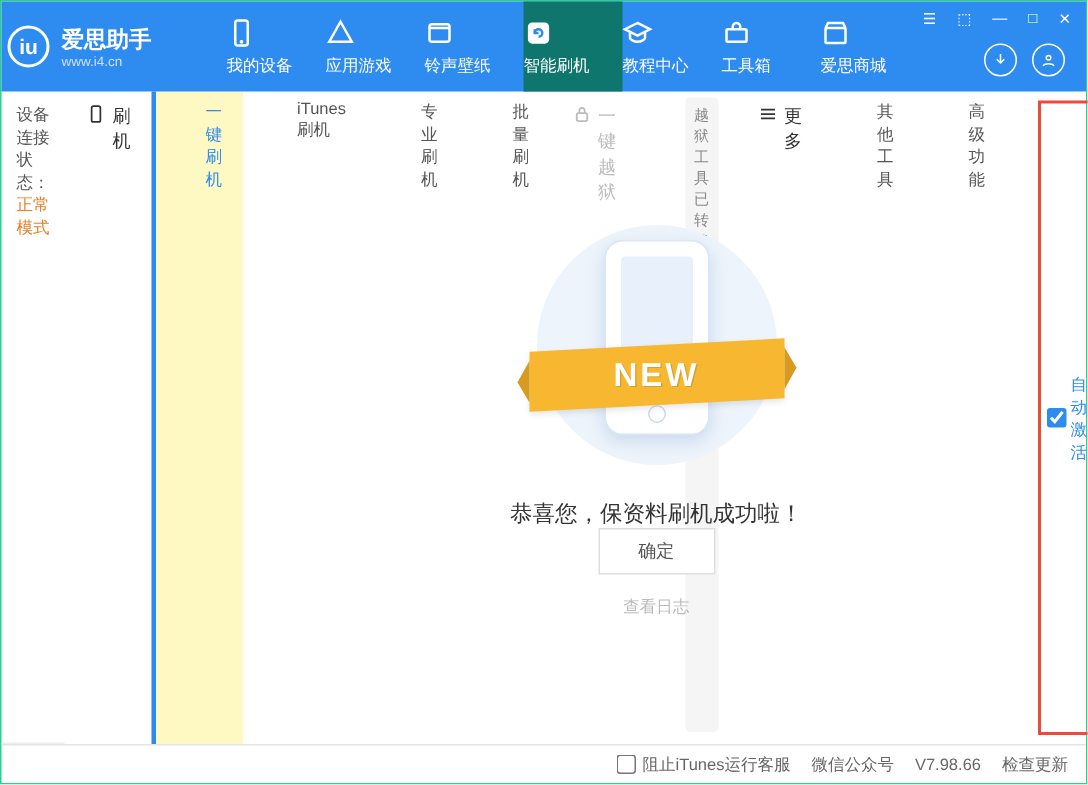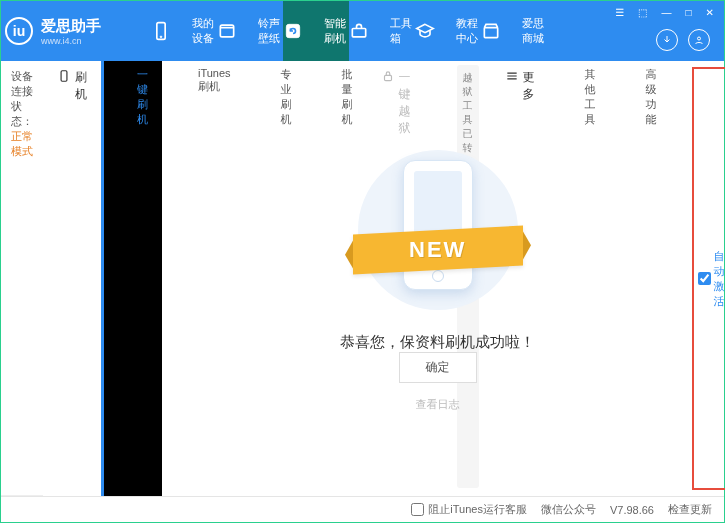--- a/index.html
+++ b/index.html
@@ -4,39 +4,39 @@
 <style>
 *{margin:0;padding:0;box-sizing:border-box;font-family:"Microsoft YaHei",sans-serif}
 body{background:#fff}
 .wrapper{width:725px;height:523px;border:1px solid #2ad08e;position:relative;background:#fff}
 .header{height:60px;background:#2e8cf0;display:flex;align-items:center;color:#fff;position:relative}
 .logo-box{display:flex;align-items:center;padding:0 4px;width:150px}
 .logo-icon{width:28px;height:28px;border:2px solid #fff;border-radius:50%;display:flex;align-items:center;justify-content:center;font-weight:bold;font-size:14px;margin-right:8px}
 .logo-text{font-size:15px;font-weight:bold}
 .logo-sub{font-size:9px;color:#cce0f9}
 .nav{display:flex;height:100%}
-.nav-item{width:66px;display:flex;flex-direction:row;align-items:center;justify-content:center;font-size:11px;cursor:pointer;gap:21px}
+.nav-item{width:66px;display:flex;flex-direction:column;align-items:flex-start;justify-content:center;font-size:11px;cursor:pointer;gap:4px}
 .nav-item.active{background:#0f766e}
 .nav-icon{width:20px;height:20px;display:flex;align-items:center;justify-content:center}
 .nav-icon svg{width:20px;height:20px;fill:#fff;stroke:#fff}
 .win-controls{position:absolute;right:6px;top:4px;display:flex;gap:6px;color:#fff;font-size:10px}
 .win-controls span{cursor:pointer;padding:2px 4px}
 .header-circles{position:absolute;right:14px;bottom:10px;display:flex;gap:10px}
 .header-circles .circ{width:22px;height:22px;border:1.5px solid #fff;border-radius:50%;display:flex;align-items:center;justify-content:center;cursor:pointer}
 .header-circles svg{width:12px;height:12px;fill:none;stroke:#fff;stroke-width:2}
 .body{display:flex;height:calc(100% - 60px - 26px)}
 .sidebar{width:150px;border-right:1px solid #e5e5e5;display:flex;flex-direction:row;font-size:12px;color:#333}
 .conn-status{padding:8px 10px;font-size:11px;color:#555;border-bottom:1px solid #eee}
 .conn-status .mode{color:#e67e22}
 .sb-section{padding:8px 14px;display:flex;align-items:flex-start;gap:4px;color:#333;cursor:pointer}
 .sb-section.locked{color:#bbb}
 .sb-icon{width:14px;height:14px;display:flex;align-items:center;justify-content:center}
 .sb-icon svg{width:14px;height:14px;stroke:currentColor;fill:none;stroke-width:2}
 .sb-item{padding:6px 14px 6px 36px;cursor:pointer;color:#555;font-size:11px}
-.sb-item.active{color:#2e8cf0;border-left:3px solid #2e8cf0;padding-left:33px;background:#000000}
+.sb-item.active{color:#2e8cf0;border-left:3px solid #2e8cf0;padding-left:33px;background:#fef9c3}
 .sb-note{margin:4px 12px 8px 32px;background:#f5f5f5;border-radius:3px;padding:6px;font-size:10px;color:#888;line-height:1.4}
 .sb-divider{height:1px;background:#eee;margin:4px 0}
 .checkboxes{border:2px solid #e74c3c;margin:6px 21px;padding:6px 4px;display:flex;gap:8px;font-size:11px;color:#2e8cf0}
 .checkboxes label{display:flex;align-items:center;gap:3px;cursor:pointer}
 .checkboxes input{accent-color:#2e8cf0}
 .device{padding:8px 12px;border-top:1px solid #eee}
 .device-name{color:#2e8cf0;font-size:12px;display:flex;align-items:center;gap:6px}
 .device-name svg{width:12px;height:16px;stroke:#2e8cf0;fill:none;stroke-width:2}
 .main{flex:1;display:flex;flex-direction:column;align-items:center;justify-content:center;position:relative}
 .illus{width:160px;height:170px;position:relative;margin-bottom:18px}
@@ -76,53 +76,61 @@
             <svg viewBox="0 0 24 24">
               <rect x="7" y="2" width="10" height="20" rx="2" fill="none" stroke-width="2"></rect>
               <circle cx="12" cy="19" r="1"></circle>
             </svg>
           </span>
           <span>我的设备</span>
         </div>
       <div class="nav-item">
           <span class="nav-icon">
             <svg viewBox="0 0 24 24">
+              <path d="M12 3l9 16H3z" fill="none" stroke-width="2"></path>
+            </svg>
+          </span>
+          <span>应用游戏</span>
+        </div>
+      <div class="nav-item">
+          <span class="nav-icon">
+            <svg viewBox="0 0 24 24">
               <rect x="4" y="5" width="16" height="14" rx="2" fill="none" stroke-width="2"></rect>
               <path d="M4 8h16" stroke-width="2"></path>
             </svg>
           </span>
           <span>铃声壁纸</span>
         </div>
       <div class="nav-item active">
           <span class="nav-icon">
             <svg viewBox="0 0 24 24">
               <rect x="4" y="4" width="16" height="16" rx="3" fill="#fff"></rect>
               <path d="M9 12a3 3 0 1 1 3 3" stroke="#2e8cf0" fill="none" stroke-width="2"></path>
               <path d="M9 9l0 3 3 0" stroke="#2e8cf0" fill="none" stroke-width="2"></path>
             </svg>
           </span>
           <span>智能刷机</span>
         </div>
       <div class="nav-item">
           <span class="nav-icon">
             <svg viewBox="0 0 24 24">
+              <path d="M12 4L2 9l10 5 10-5z" fill="none" stroke-width="2"></path>
+              <path d="M6 11v5c0 1 3 3 6 3s6-2 6-3v-5" fill="none" stroke-width="2"></path>
+            </svg>
+          </span>
+          <span>教程中心</span>
+        </div>
+      <div class="nav-item">
+          <span class="nav-icon">
+            <svg viewBox="0 0 24 24">
               <rect x="4" y="9" width="16" height="10" rx="1" fill="none" stroke-width="2"></rect>
               <path d="M9 9V7a3 3 0 0 1 6 0v2" fill="none" stroke-width="2"></path>
             </svg>
           </span>
           <span>工具箱</span>
-        </div>
-      <div class="nav-item">
-          <span class="nav-icon">
-            <svg viewBox="0 0 24 24">
-              <path d="M12 4L2 9l10 5 10-5z" fill="none" stroke-width="2"></path>
-              <path d="M6 11v5c0 1 3 3 6 3s6-2 6-3v-5" fill="none" stroke-width="2"></path>
-            </svg>
-          </span>
-          <span>教程中心</span>
         </div>
       <div class="nav-item">
           <span class="nav-icon">
             <svg viewBox="0 0 24 24">
               <rect x="4" y="8" width="16" height="12" rx="1" fill="none" stroke-width="2"></rect>
               <path d="M4 8l2-4h12l2 4" fill="none" stroke-width="2"></path>
             </svg>
           </span>
           <span>爱思商城</span>
         </div>

